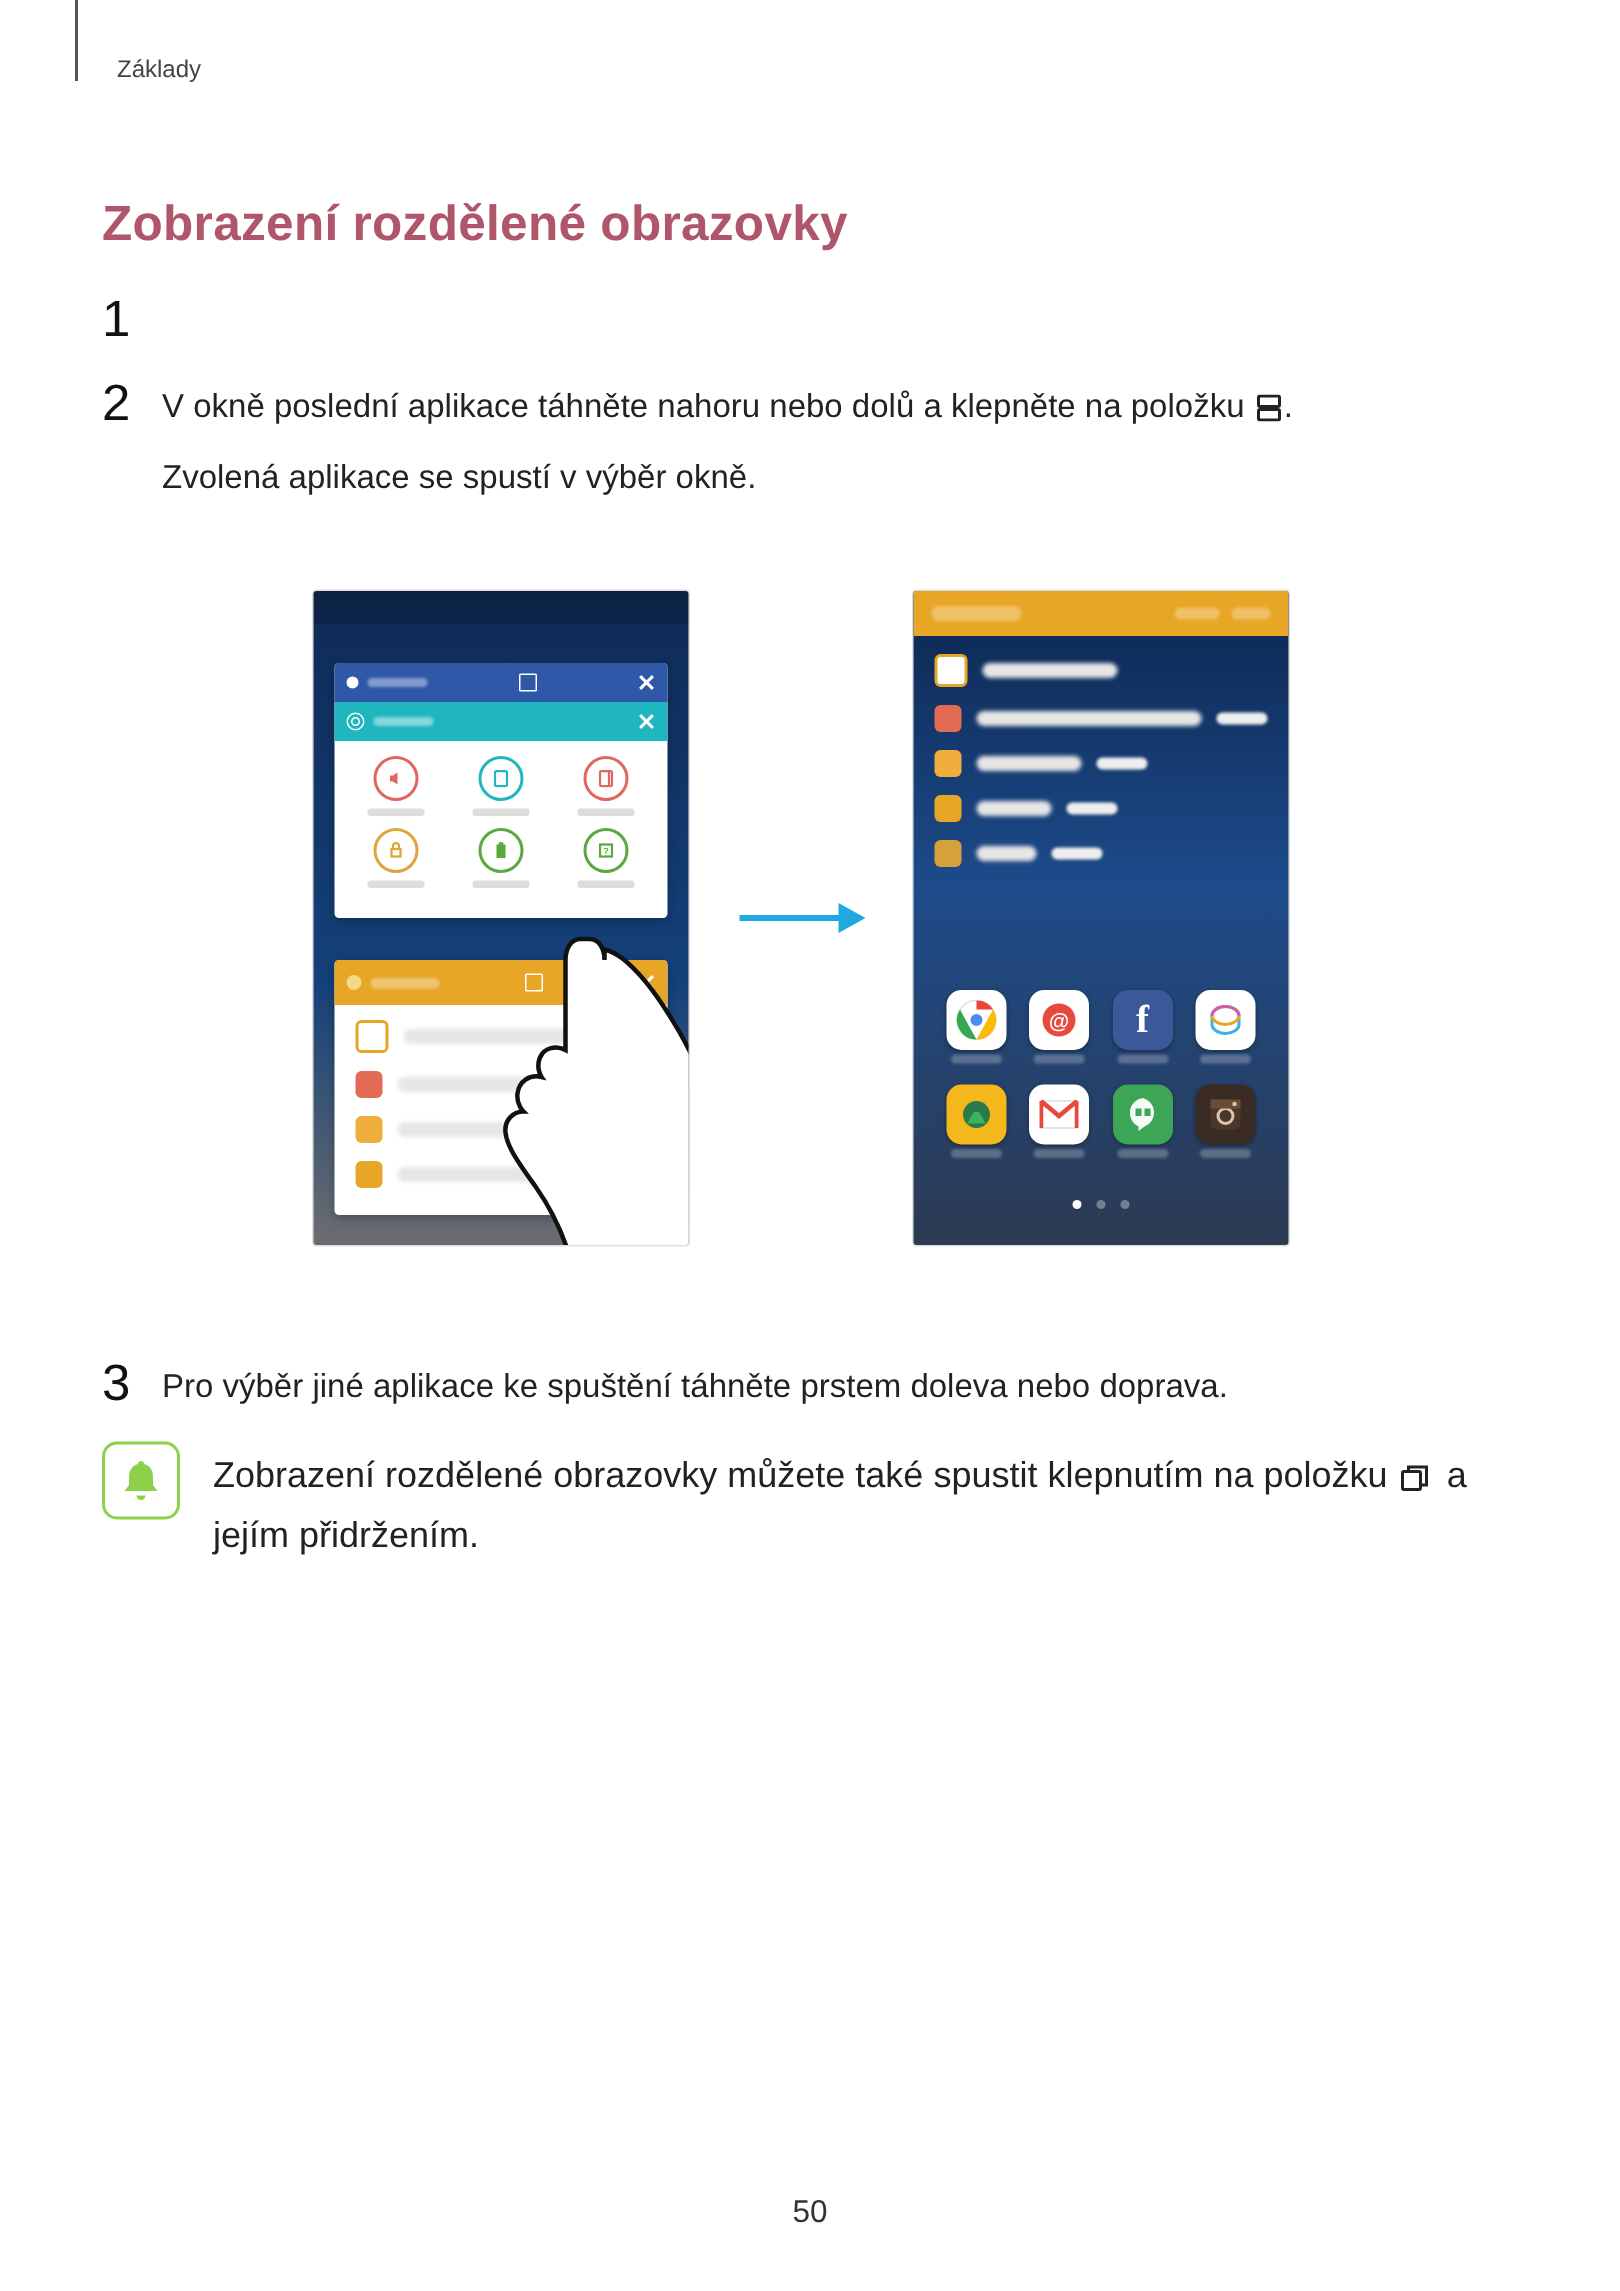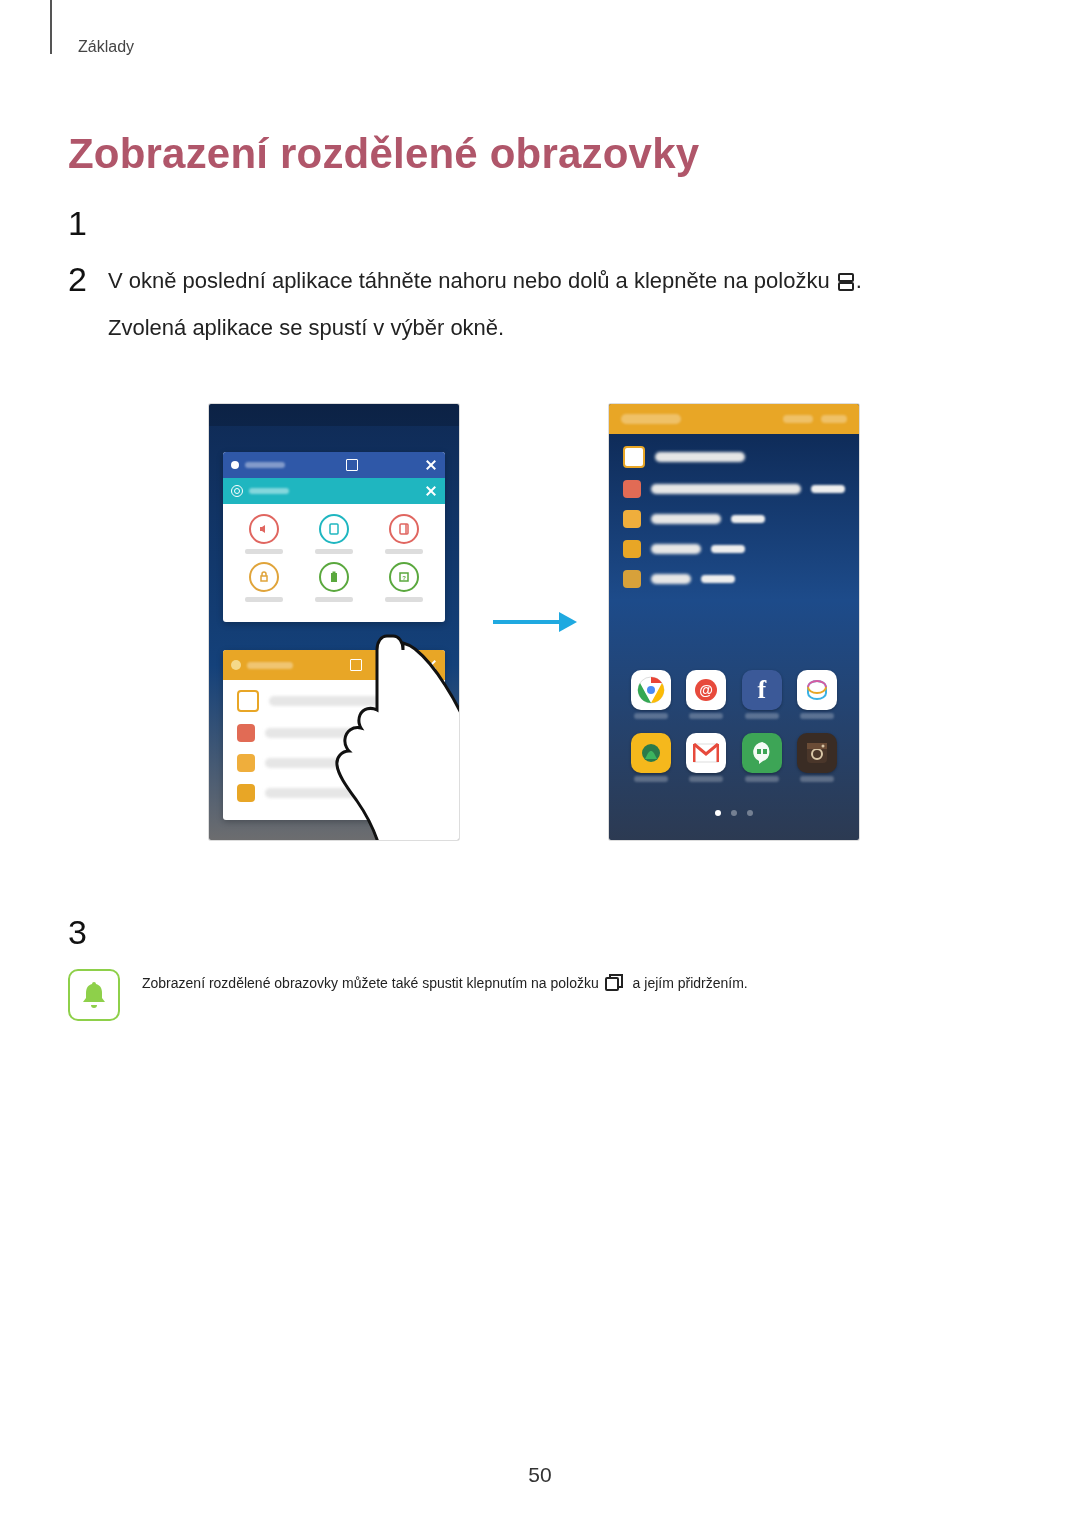--- a/index.html
+++ b/index.html
@@ -29,21 +29,21 @@
   .breadcrumb {
     position: absolute;
     left: 78px;
     top: 38px;
     font-size: 16px;
     color: #444;
   }
   h1.section-title {
     color: #b0566a;
     font-weight: bold;
-    font-size: 42px;
+    font-size: 33px;
     margin: 90px 0 26px 10px;
     letter-spacing: 0.2px;
   }
   .step {
     display: flex;
     margin: 0 0 20px 10px;
   }
   .step .num {
     font-size: 34px;
     font-weight: 500;
@@ -76,21 +76,21 @@
     border-radius: 10px;
     background: #fff;
     margin-right: 22px;
     display: flex;
     align-items: center;
     justify-content: center;
     flex: none;
   }
   .note-icon-box svg { display:block; }
   .note-body {
-    font-size: 14px;
+    font-size: 24px;
     line-height: 1.55;
     padding-top: 4px;
   }
   .gap { height: 10px; }
   .illus {
     display: flex;
     align-items: center;
     justify-content: center;
     margin: 22px 0 36px 0;
     height: 510px;
@@ -482,20 +482,23 @@
       <div class="dots">
         <div class="dot on"></div>
           <div class="dot"></div>
           <div class="dot"></div>
       </div>
     </div>
   </div>
 
   <div class="step">
     <div class="num">3</div>
+    <div class="body">
+      <span>Pro výběr jiné aplikace ke spuštění táhněte prstem doleva nebo doprava.</span>
+    </div>
   </div>
 
   <div class="note-row">
     <div class="note-icon-box">
       <svg width="30" height="32" viewBox="0 0 30 32">
         <path d="M15 3a2 2 0 012 2c4 1 6 4 6 9v5l3 4H4l3-4v-5c0-5 2-8 6-9a2 2 0 012-2z" fill="#8ed04a"></path>
         <path d="M12 26a3 3 0 006 0" fill="#8ed04a"></path>
       </svg>
     </div>
     <div class="note-body">

